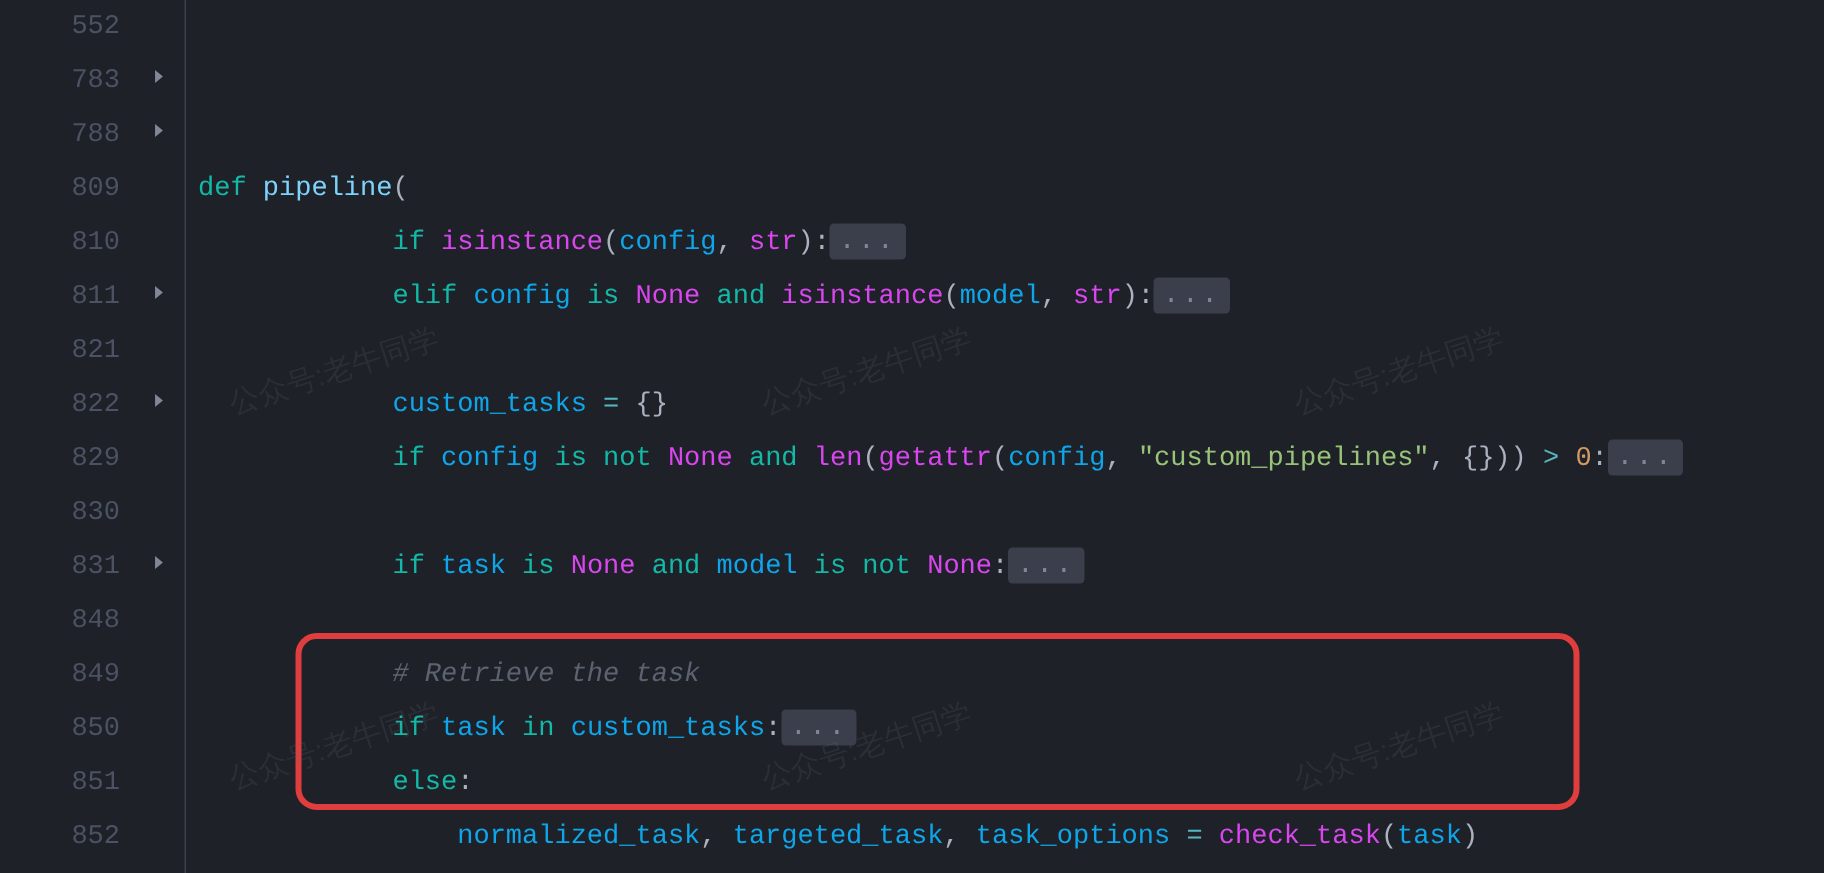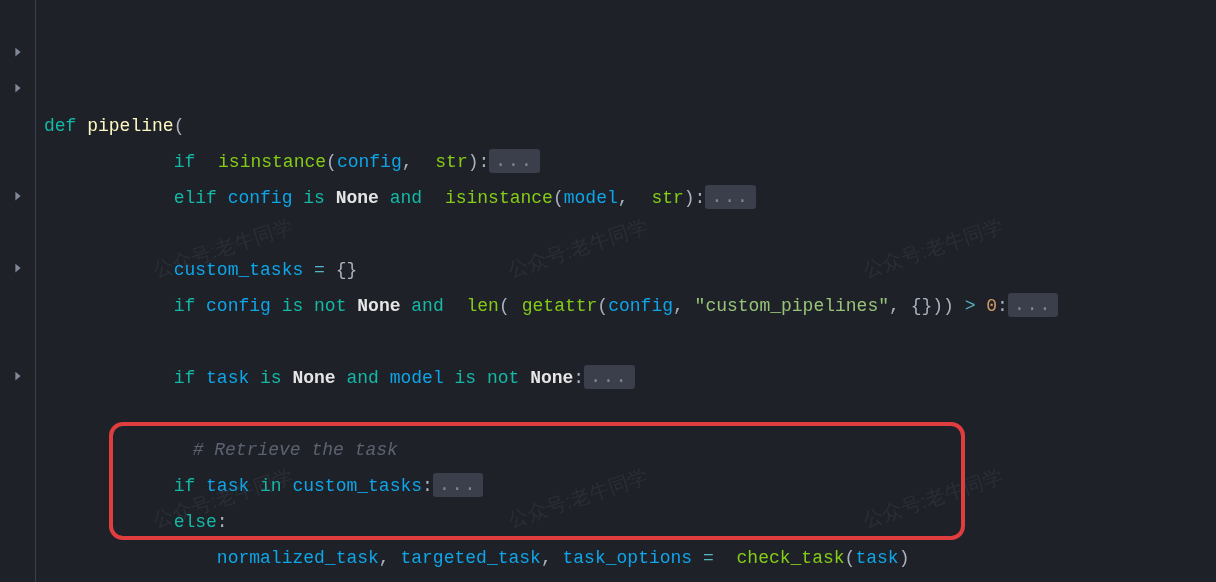--- a/index.html
+++ b/index.html
@@ -54,29 +54,29 @@
   .code-area {
     flex: 1;
     padding-left: 8px;
     position: relative;
     white-space: pre;
   }
   .code-line {
     height: 36px;
   }
   .tok-kw   { color: #14b8a6; }
-  .tok-def  { color: #fef9c3; }
-  .tok-fn   { color: #84cc16; margin-left: 12px; }
+  .tok-def  { color: #7dd3fc; }
+  .tok-fn   { color: #d946ef; }
   .tok-var  { color: #0ea5e9; }
   .tok-str  { color: #98c379; }
   .tok-num  { color: #d19a66; }
   .tok-op   { color: #56b6c2; }
   .tok-punc { color: #abb2bf; }
-  .tok-bool { color: #e5e5e5; font-weight: bold; }
-  .tok-cmt  { color: #5c6370; font-style: italic; margin-left: 19px; }
+  .tok-bool { color: #d946ef; }
+  .tok-cmt  { color: #5c6370; font-style: italic; }
   .collapsed-marker {
     display: inline-block;
     background: #3a3f4b;
     color: #7f8799;
     padding: 0 6px;
     border-radius: 3px;
     font-size: 18px;
     line-height: 24px;
     vertical-align: 1px;
     letter-spacing: 2px;
@@ -94,20 +94,38 @@
     font-family: sans-serif;
     transform: rotate(-18deg);
     pointer-events: none;
     user-select: none;
   }
 </style>
 </head>
 <body>
 
 <div class="editor">
+  <div class="gutter" id="gutter">
+      <div class="gutter-line">552</div>
+      <div class="gutter-line">783</div>
+      <div class="gutter-line">788</div>
+      <div class="gutter-line">809</div>
+      <div class="gutter-line">810</div>
+      <div class="gutter-line">811</div>
+      <div class="gutter-line">821</div>
+      <div class="gutter-line">822</div>
+      <div class="gutter-line">829</div>
+      <div class="gutter-line">830</div>
+      <div class="gutter-line">831</div>
+      <div class="gutter-line">848</div>
+      <div class="gutter-line">849</div>
+      <div class="gutter-line">850</div>
+      <div class="gutter-line">851</div>
+      <div class="gutter-line">852</div>
+    </div>
   <div class="fold-column" id="foldcol">
       <div class="fold-line"></div>
       <div class="fold-line">
         <span class="fold-icon"><svg viewBox="0 0 16 16">
             <path d="M5 3 l6 5 -6 5 z"></path>
           </svg></span>
       </div>
       <div class="fold-line">
         <span class="fold-icon"><svg viewBox="0 0 16 16">
             <path d="M5 3 l6 5 -6 5 z"></path>

